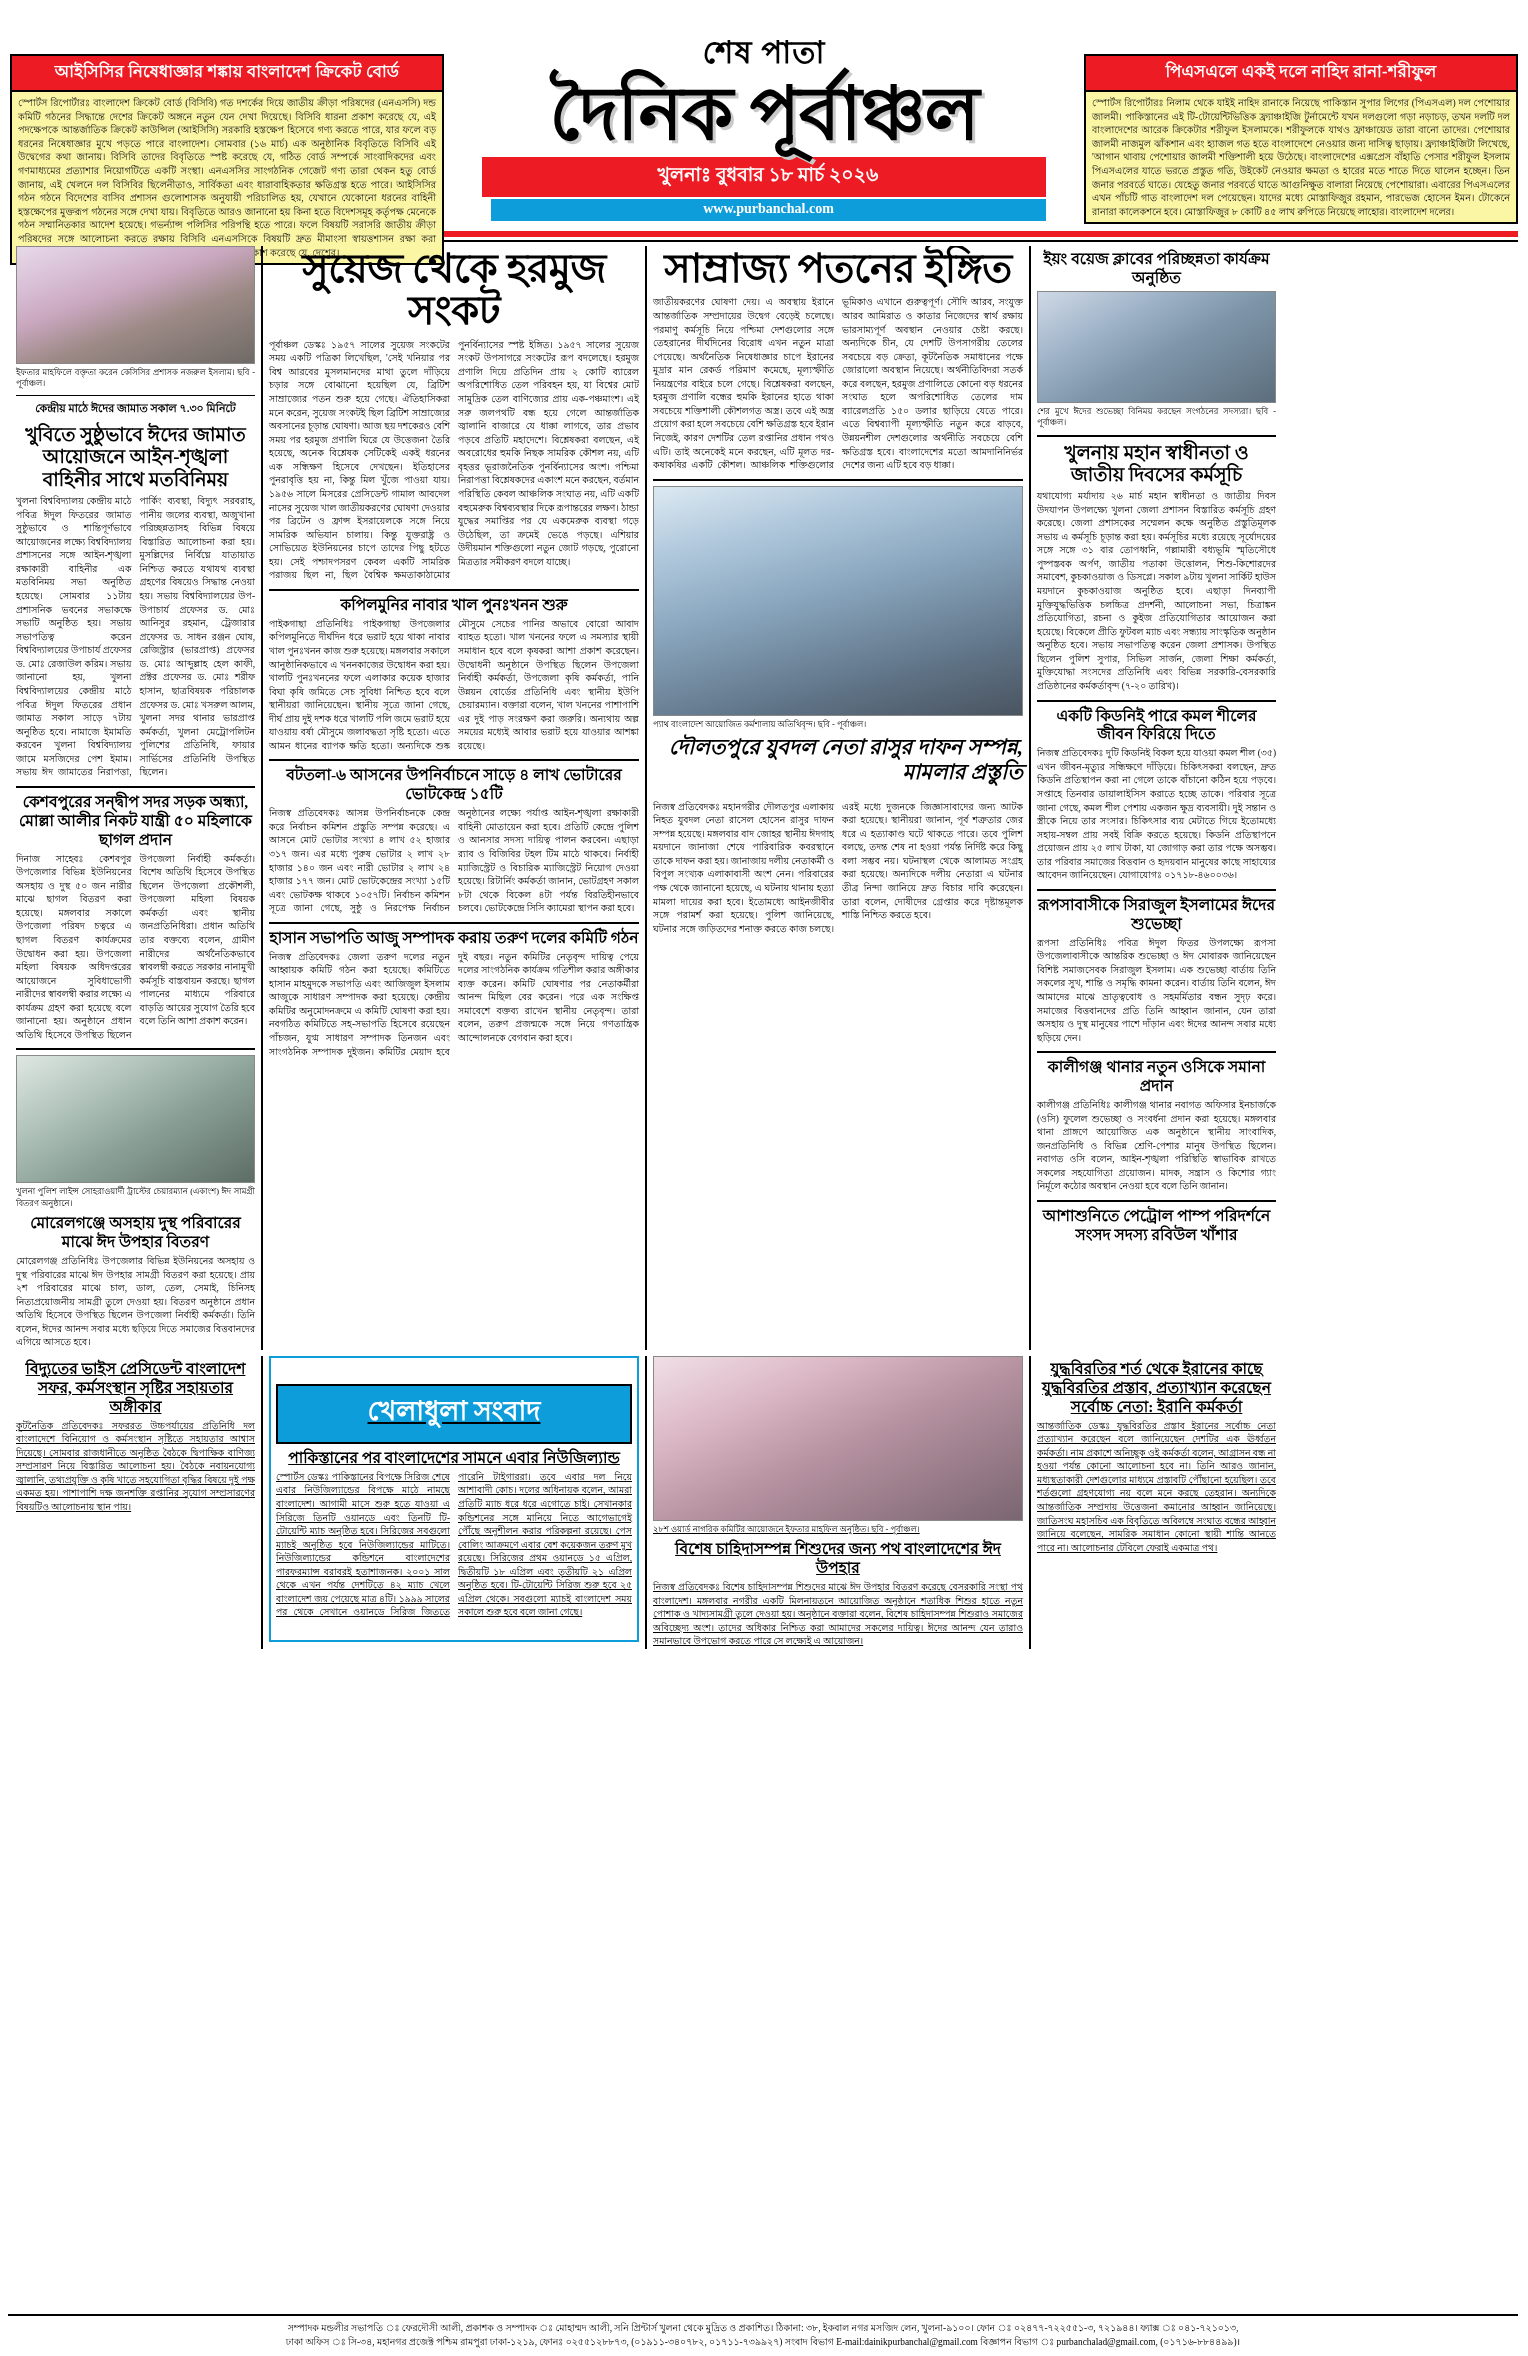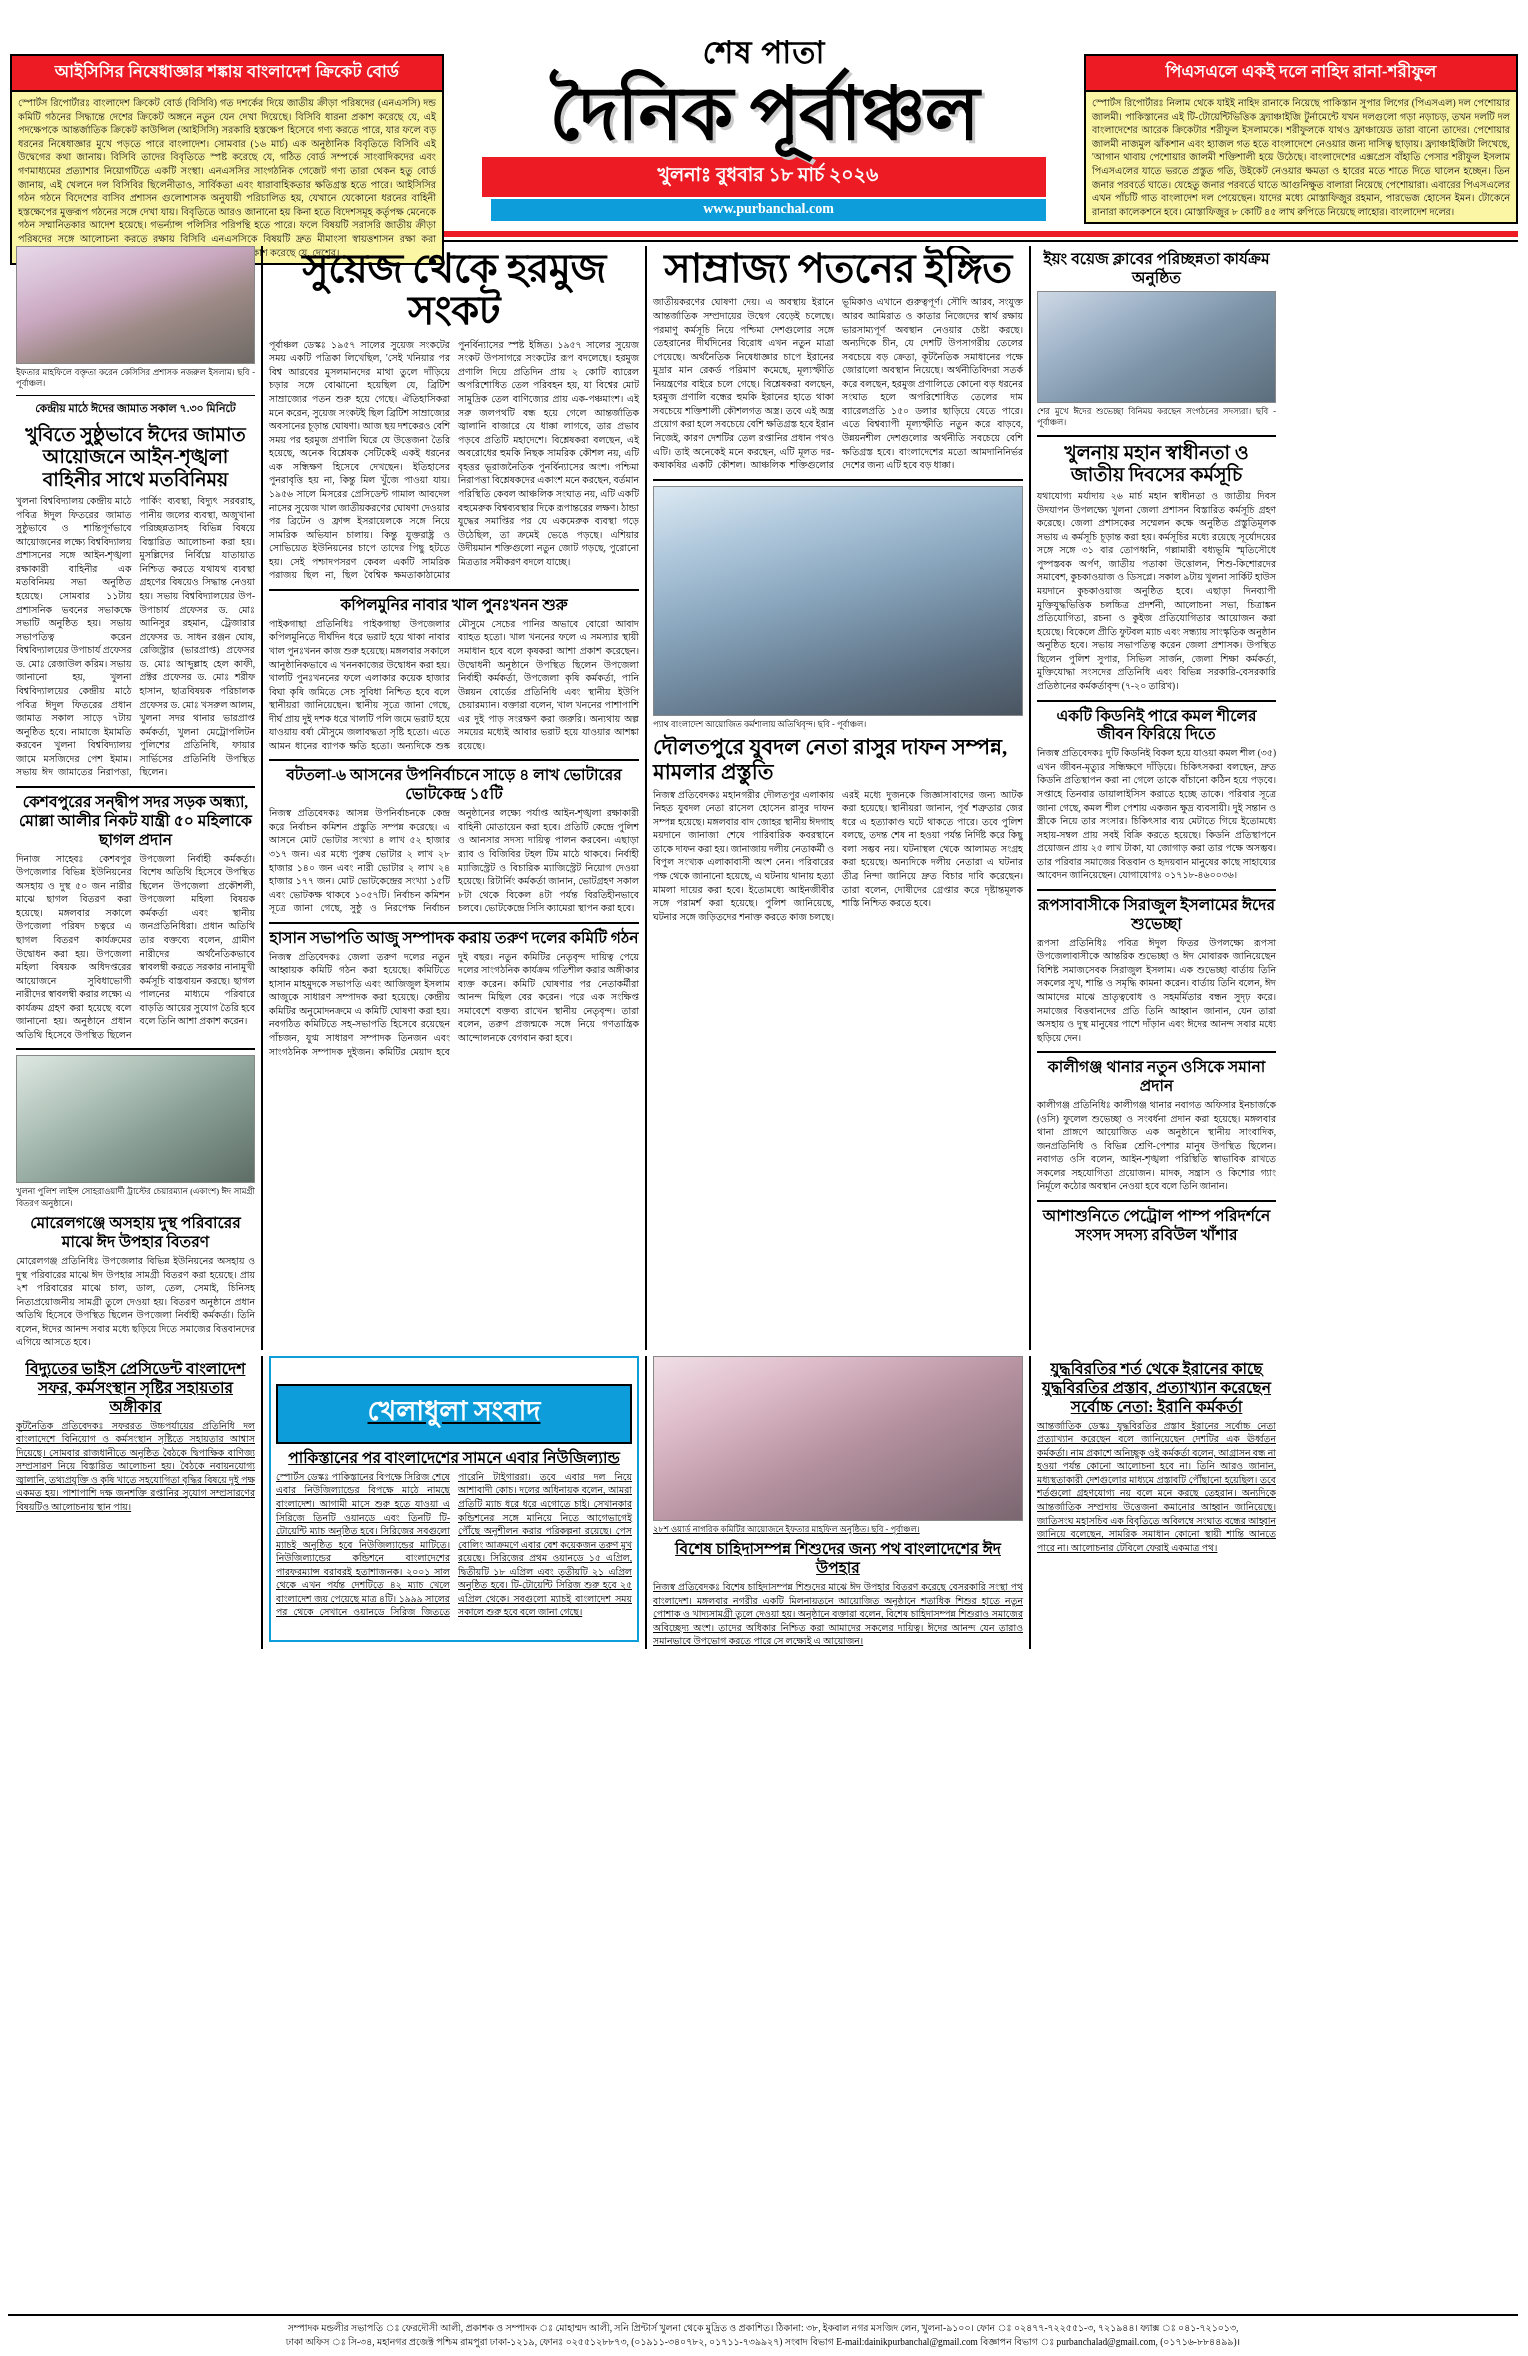--- a/index.html
+++ b/index.html
@@ -65,21 +65,21 @@
     grid-template-columns:251px 2px 382px 2px 382px 2px 251px;
     gap:0;
   }
   .vrule{background:#000;width:2px;}
   .col{padding:0 6px;box-sizing:border-box;overflow:hidden;}
 
   .hl1{font-size:19px;font-weight:bold;line-height:1.2;text-align:center;margin:5px 0 3px;}
   .hl2{font-size:15.5px;font-weight:bold;line-height:1.22;text-align:center;margin:4px 0 3px;}
   .hl-sub{font-size:11px;font-weight:bold;text-align:center;margin:2px 0 2px;}
   .hl-big{font-size:40px;font-weight:bold;line-height:1.06;text-align:center;margin:2px 0 6px;letter-spacing:-.5px;}
-  .hl-mid{font-size:21px;font-weight:bold;line-height:1.18;text-align:left;margin:5px 0 4px;}
+  .hl-mid{font-size:21px;font-weight:bold;line-height:1.18;text-align:right;margin:5px 0 16px;font-style:italic;}
 
   .caption{font-size:8.4px;line-height:1.35;text-align:justify;margin:3px 0 5px;}
   .body-txt{font-size:9.3px;line-height:1.46;text-align:justify;}
   .body-txt.two{column-count:2;column-gap:8px;}
 
   .sep{border-top:2px solid #000;margin:6px 0 5px;}
   .sep-thin{border-top:1px solid #000;margin:5px 0 4px;}
 
   
   .photo{width:100%;display:block;border:1px solid #888;box-sizing:border-box;}

